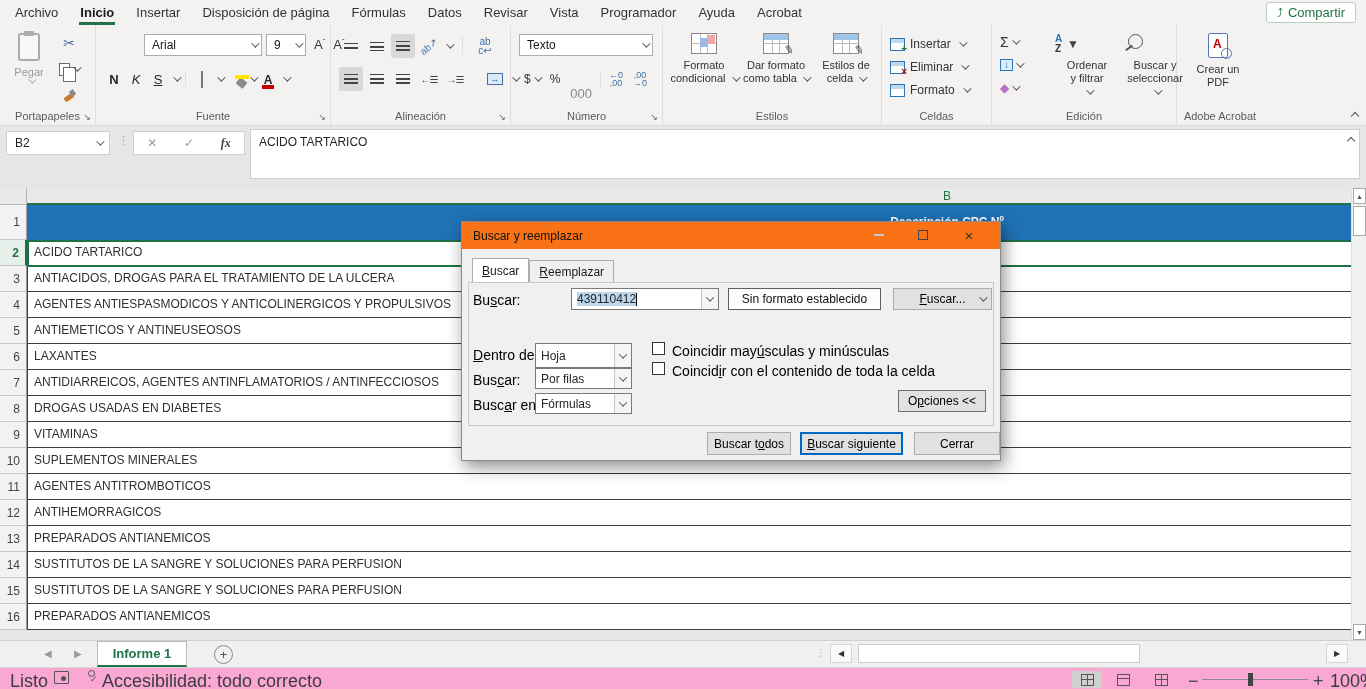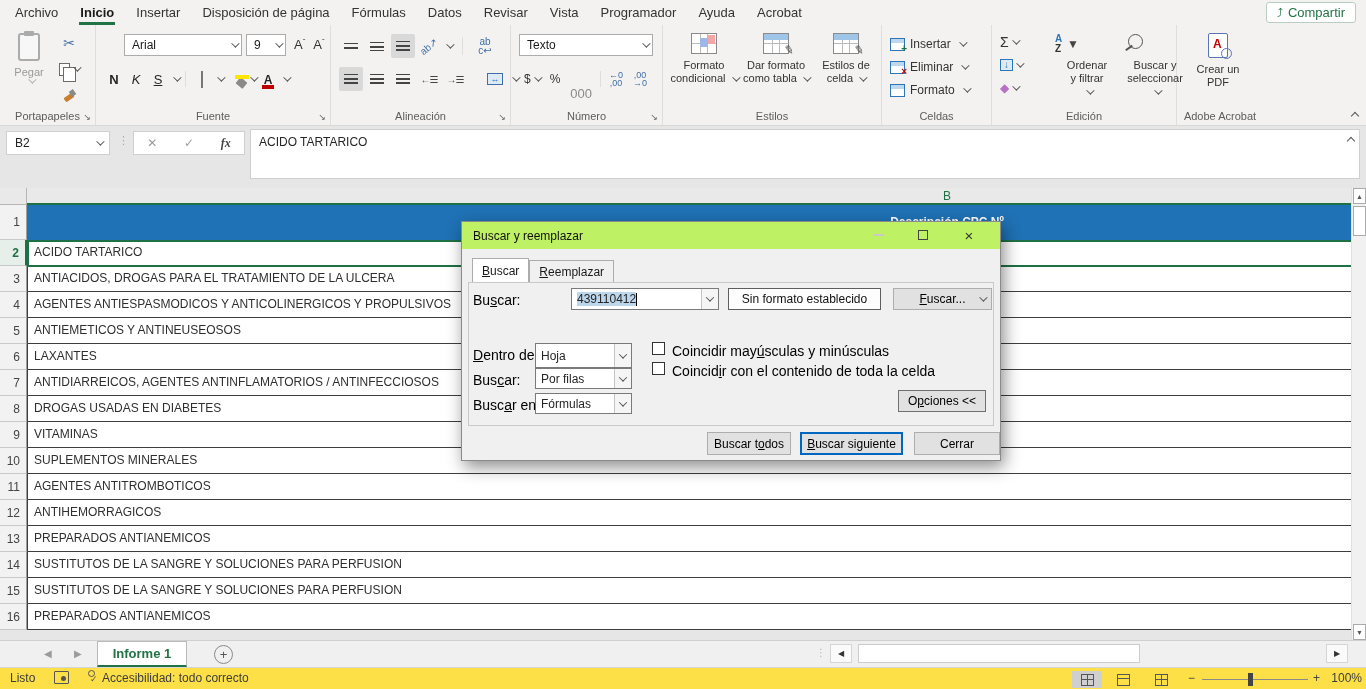--- a/index.html
+++ b/index.html
@@ -34,21 +34,21 @@
   .mini { width:22px; height:20px; display:flex; align-items:center; justify-content:center; }
   .ic-scissors { color:#3F6FA6; font-size:14px; }
   .ic-copy { width:11px; height:13px; border:1.2px solid #6b6b6b; background:#fff; position:relative; }
   .ic-copy::before { content:""; position:absolute; left:3px; top:3px; width:11px; height:13px; border:1.2px solid #6b6b6b; background:#fff; }
   .ic-brush { width:12px; height:12px; position:relative; }
   .ic-brush::before { content:""; position:absolute; left:1px; top:6px; width:10px; height:5px; background:#C77F2E; transform:rotate(-35deg); border-radius:1px; }
   .ic-brush::after { content:""; position:absolute; left:7px; top:1px; width:5px; height:6px; background:#8a8a8a; transform:rotate(-35deg); }
 
   
   #g-font { width:235px; }
-  .font-row1 { position:absolute; left:0; top:9px; display:flex; align-items:center;padding-left:28px; }
+  .font-row1 { position:absolute; left:20px; top:9px; display:flex; align-items:center;padding-left:28px; }
   .selbox { background:#fff; border:1px solid #ACACAC; height:22px; display:flex; align-items:center; font-size:12px; color:#1a1a1a; padding:0 4px 0 7px; justify-content:space-between; }
   .fname { width:118px; }
   .fsize { width:40px; margin-left:4px; }
   .azbtn { font-size:13px; color:#333; margin-left:8px; position:relative; }
   .azbtn sup { font-size:8px; }
   .font-row2 { position:absolute; left:8px; top:42px; display:flex; align-items:center; gap:2px; height:24px; }
   .fmt { width:20px; text-align:center; font-size:13px; color:#262626; }
   .b { font-weight:bold; } .i { font-style:italic; } .u2 { text-decoration:underline; }
   .ic-borders { width:14px; height:13px; border:1px solid #777; background:
      linear-gradient(#bbb,#bbb) 50% 0/1px 100% no-repeat,
@@ -159,21 +159,21 @@
   
   #sheetbar { position:absolute; left:0; top:640px; width:1366px; height:27px; background:#F0F0F0; border-top:1px solid #CFCFCF; }
   .navarr { position:absolute; top:7px; color:#9b9b9b; font-size:10px; }
   #stab { position:absolute; left:97px; top:0; width:90px; height:26px; background:#fff; border:1px solid #B9B9B9; border-bottom:2px solid #217346; display:flex; align-items:center; justify-content:center; font-size:13px; font-weight:bold; color:#217346; }
   #addsheet { position:absolute; left:214px; top:4px; width:19px; height:19px; border:1px solid #8a8a8a; border-radius:50%; color:#555; font-size:13px; display:flex; align-items:center; justify-content:center; }
   #hsplit { position:absolute; left:816px; top:6px; color:#b5b5b5; font-size:10px; letter-spacing:0; }
   .harr { position:absolute; top:3px; width:22px; height:19px; background:#FAFAFA; border:1px solid #D5D5D5; color:#333; font-size:8px; display:flex; align-items:center; justify-content:center; }
   #hthumb { position:absolute; left:858px; top:3px; width:282px; height:19px; background:#fff; border:1px solid #CDCDCD; }
 
   
-  #statusbar { position:absolute; left:0; top:667px; width:1366px; height:22px; background:#fde047; border-top:1px solid #D6D6D6; font-size:12px; color:#3c3c3c; }
+  #statusbar { position:absolute; left:0; top:667px; width:1366px; height:22px; background:#f9a8d4; border-top:1px solid #D6D6D6; font-size:18px; color:#3c3c3c; }
   #st-ready { position:absolute; left:10px; top:3px; }
   .ic-macro { position:absolute; left:54px; top:3px; width:15px; height:13px; border:1.4px solid #555; border-radius:1px; }
   .ic-macro::after { content:""; position:absolute; right:2px; bottom:2px; width:5px; height:5px; border-radius:50%; background:#555; }
   .ic-access { position:absolute; left:84px; top:2px; width:13px; height:15px; }
   .ic-access::before { content:""; position:absolute; left:4px; top:0; width:5px; height:5px; border:1.4px solid #555; border-radius:50%; }
   .ic-access::after { content:"✓"; position:absolute; left:6px; top:4px; font-size:9px; color:#555; }
   #st-access { position:absolute; left:102px; top:3px; }
   .vic { position:absolute; top:3px; width:30px; height:17px; display:flex; align-items:center; justify-content:center; }
   .vic.on { background:#CFCFCF; }
   .vicbox { width:13px; height:12px; border:1px solid #555; background:
@@ -182,21 +182,21 @@
   .vicbox.pl { background:linear-gradient(#555,#555) 0 3px/100% 1px no-repeat; }
   .vicbox.pb { background:linear-gradient(#555,#555) 50% 0/1px 100% no-repeat, linear-gradient(#555,#555) 0 4px/100% 1px no-repeat; }
   #zminus { position:absolute; left:1188px; top:3px; color:#444; }
   #ztrack { position:absolute; left:1202px; top:11px; width:106px; height:1px; background:#8a8a8a; }
   #zthumb { position:absolute; left:1248px; top:5px; width:5px; height:13px; background:#444; }
   #zplus { position:absolute; left:1313px; top:3px; color:#444; }
   #zval { position:absolute; left:1330px; top:3px; width:32px; text-align:right; }
 
   
   #dlg { position:absolute; left:461px; top:221px; width:540px; height:240px; background:#F0F0F0; border:1px solid #8a8a8a; box-shadow:3px 6px 16px rgba(0,0,0,.45); z-index:10; }
-  #dlg-title { position:absolute; left:0; top:0; right:0; height:27px; background:#bef264; }
+  #dlg-title { position:absolute; left:0; top:0; right:0; height:27px; background:#f97316; }
   #dlg-title .t { position:absolute; left:11px; top:7px; font-size:12px; color:#111; }
   .wbtn { position:absolute; top:0; width:34px; height:26px; display:flex; align-items:center; justify-content:center; }
   #wmin { right:104px; } #wmax { right:60px; } #wclose { right:14px; }
   .minbar { width:10px; height:1.6px; background:#c9c9c9; }
   .maxbox { width:10px; height:10px; border:1.4px solid #444; }
   .closex { font-size:15px; color:#333; line-height:1; }
   #dlg-tabs { position:absolute; left:10px; top:38px; display:flex; }
   .dtab { height:22px; padding:0 9px; display:flex; align-items:center; font-size:12px; color:#1a1a1a; border:1px solid #ACACAC; border-bottom:none; background:#F0F0F0; }
   .dtab.active { background:#fff; height:24px; margin-top:-2px; border-color:#ACACAC; position:relative; z-index:2; }
   #dlg-page { position:absolute; left:6px; right:6px; top:60px; height:144px; border:1px solid #C9C9C9; background:#F0F0F0; }

